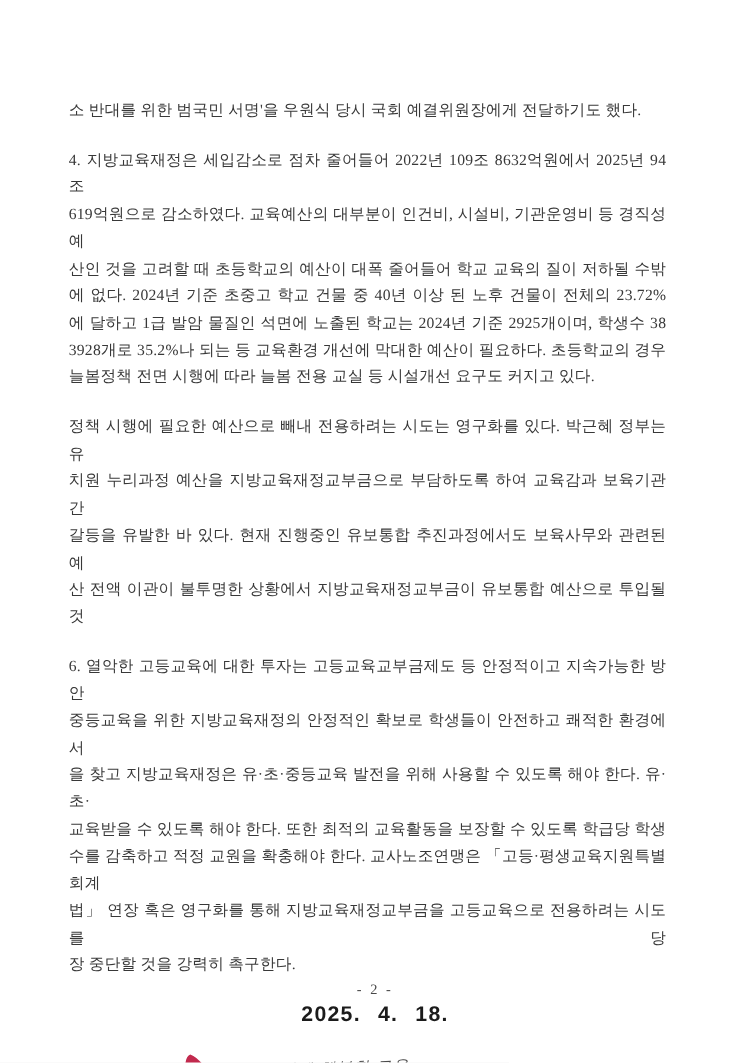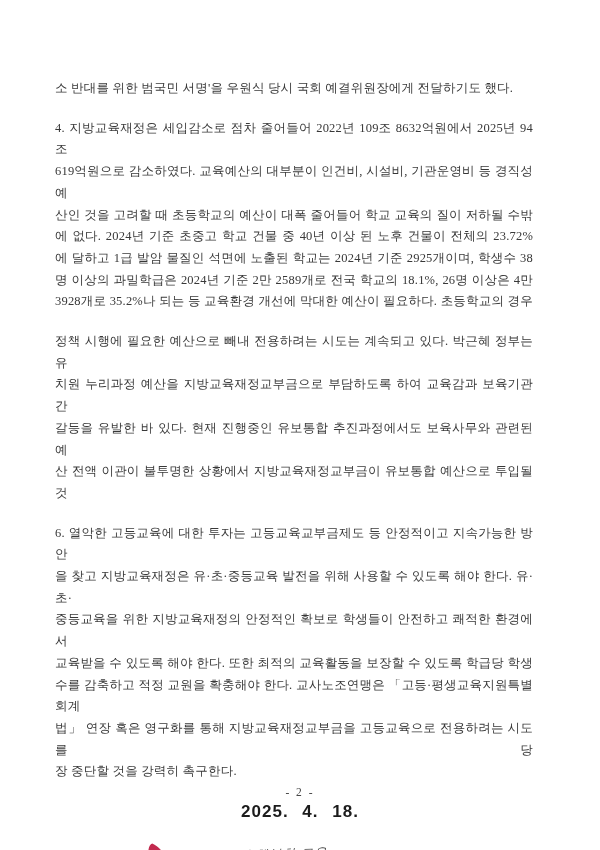--- a/index.html
+++ b/index.html
@@ -94,33 +94,33 @@
     <div id="paragraphs">
         <div class="paragraph">
           <div class="pline last">소 반대를 위한 범국민 서명'을 우원식 당시 국회 예결위원장에게 전달하기도 했다.</div>
         </div>
         <div class="paragraph">
           <div class="pline">4. 지방교육재정은 세입감소로 점차 줄어들어 2022년 109조 8632억원에서 2025년 94조</div>
           <div class="pline">619억원으로 감소하였다. 교육예산의 대부분이 인건비, 시설비, 기관운영비 등 경직성 예</div>
           <div class="pline">산인 것을 고려할 때 초등학교의 예산이 대폭 줄어들어 학교 교육의 질이 저하될 수밖</div>
           <div class="pline">에 없다. 2024년 기준 초중고 학교 건물 중 40년 이상 된 노후 건물이 전체의 23.72%</div>
           <div class="pline">에 달하고 1급 발암 물질인 석면에 노출된 학교는 2024년 기준 2925개이며, 학생수 38</div>
-          <div class="pline">명 이상의 과밀학급은 2024년 기준 2만 2589개로 전국 학교의 18.1%, 26명 이상은 4만</div>
           <div class="pline">3928개로 35.2%나 되는 등 교육환경 개선에 막대한 예산이 필요하다. 초등학교의 경우</div>
+          <div class="pline last">늘봄정책 전면 시행에 따라 늘봄 전용 교실 등 시설개선 요구도 커지고 있다.</div>
         </div>
         <div class="paragraph">
-          <div class="pline">정책 시행에 필요한 예산으로 빼내 전용하려는 시도는 계속되고 있다. 박근혜 정부는 유</div>
+          <div class="pline">정책 시행에 필요한 예산으로 빼내 전용하려는 시도는 영구화를 있다. 박근혜 정부는 유</div>
           <div class="pline">치원 누리과정 예산을 지방교육재정교부금으로 부담하도록 하여 교육감과 보육기관 간</div>
           <div class="pline">갈등을 유발한 바 있다. 현재 진행중인 유보통합 추진과정에서도 보육사무와 관련된 예</div>
           <div class="pline">산 전액 이관이 불투명한 상황에서 지방교육재정교부금이 유보통합 예산으로 투입될 것</div>
         </div>
         <div class="paragraph">
           <div class="pline">6. 열악한 고등교육에 대한 투자는 고등교육교부금제도 등 안정적이고 지속가능한 방안</div>
+          <div class="pline">중등교육을 위한 지방교육재정의 안정적인 확보로 학생들이 안전하고 쾌적한 환경에서</div>
           <div class="pline">을 찾고 지방교육재정은 유·초·중등교육 발전을 위해 사용할 수 있도록 해야 한다. 유·초·</div>
-          <div class="pline">중등교육을 위한 지방교육재정의 안정적인 확보로 학생들이 안전하고 쾌적한 환경에서</div>
           <div class="pline">교육받을 수 있도록 해야 한다. 또한 최적의 교육활동을 보장할 수 있도록 학급당 학생</div>
           <div class="pline">수를 감축하고 적정 교원을 확충해야 한다. 교사노조연맹은 「고등·평생교육지원특별회계</div>
           <div class="pline">법」 연장 혹은 영구화를 통해 지방교육재정교부금을 고등교육으로 전용하려는 시도를 당</div>
           <div class="pline last">장 중단할 것을 강력히 촉구한다.</div>
         </div>
       </div>
 
     <div class="date-line">2025. 4. 18.</div>
 
     <div class="logo-block">

